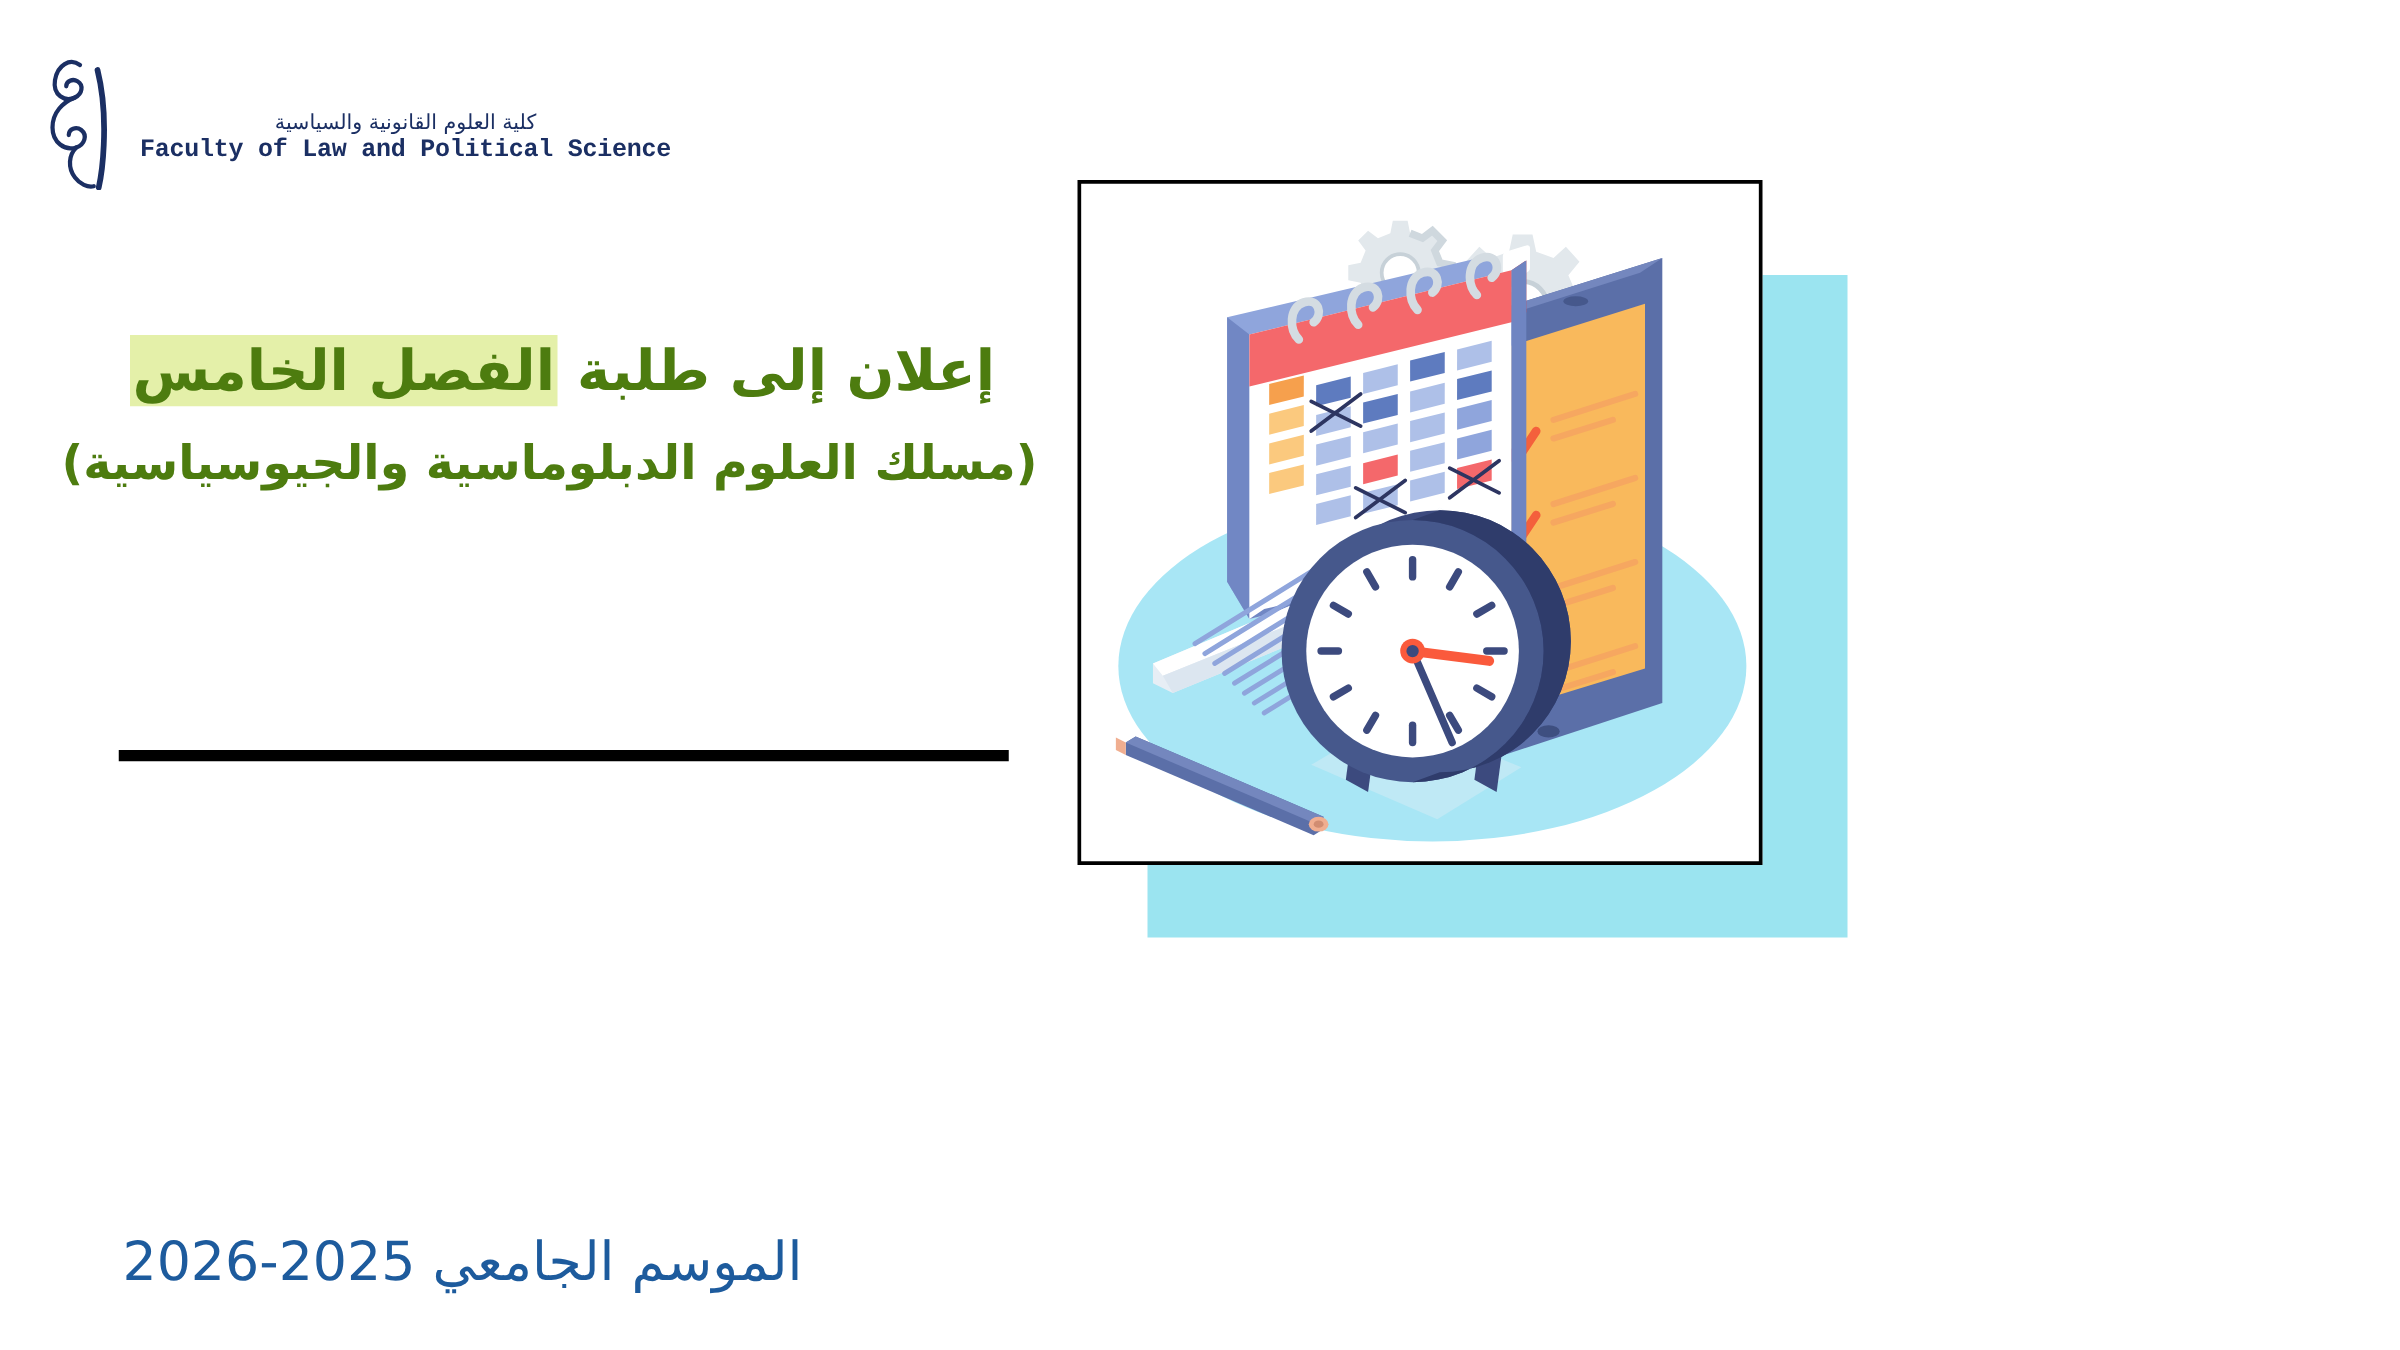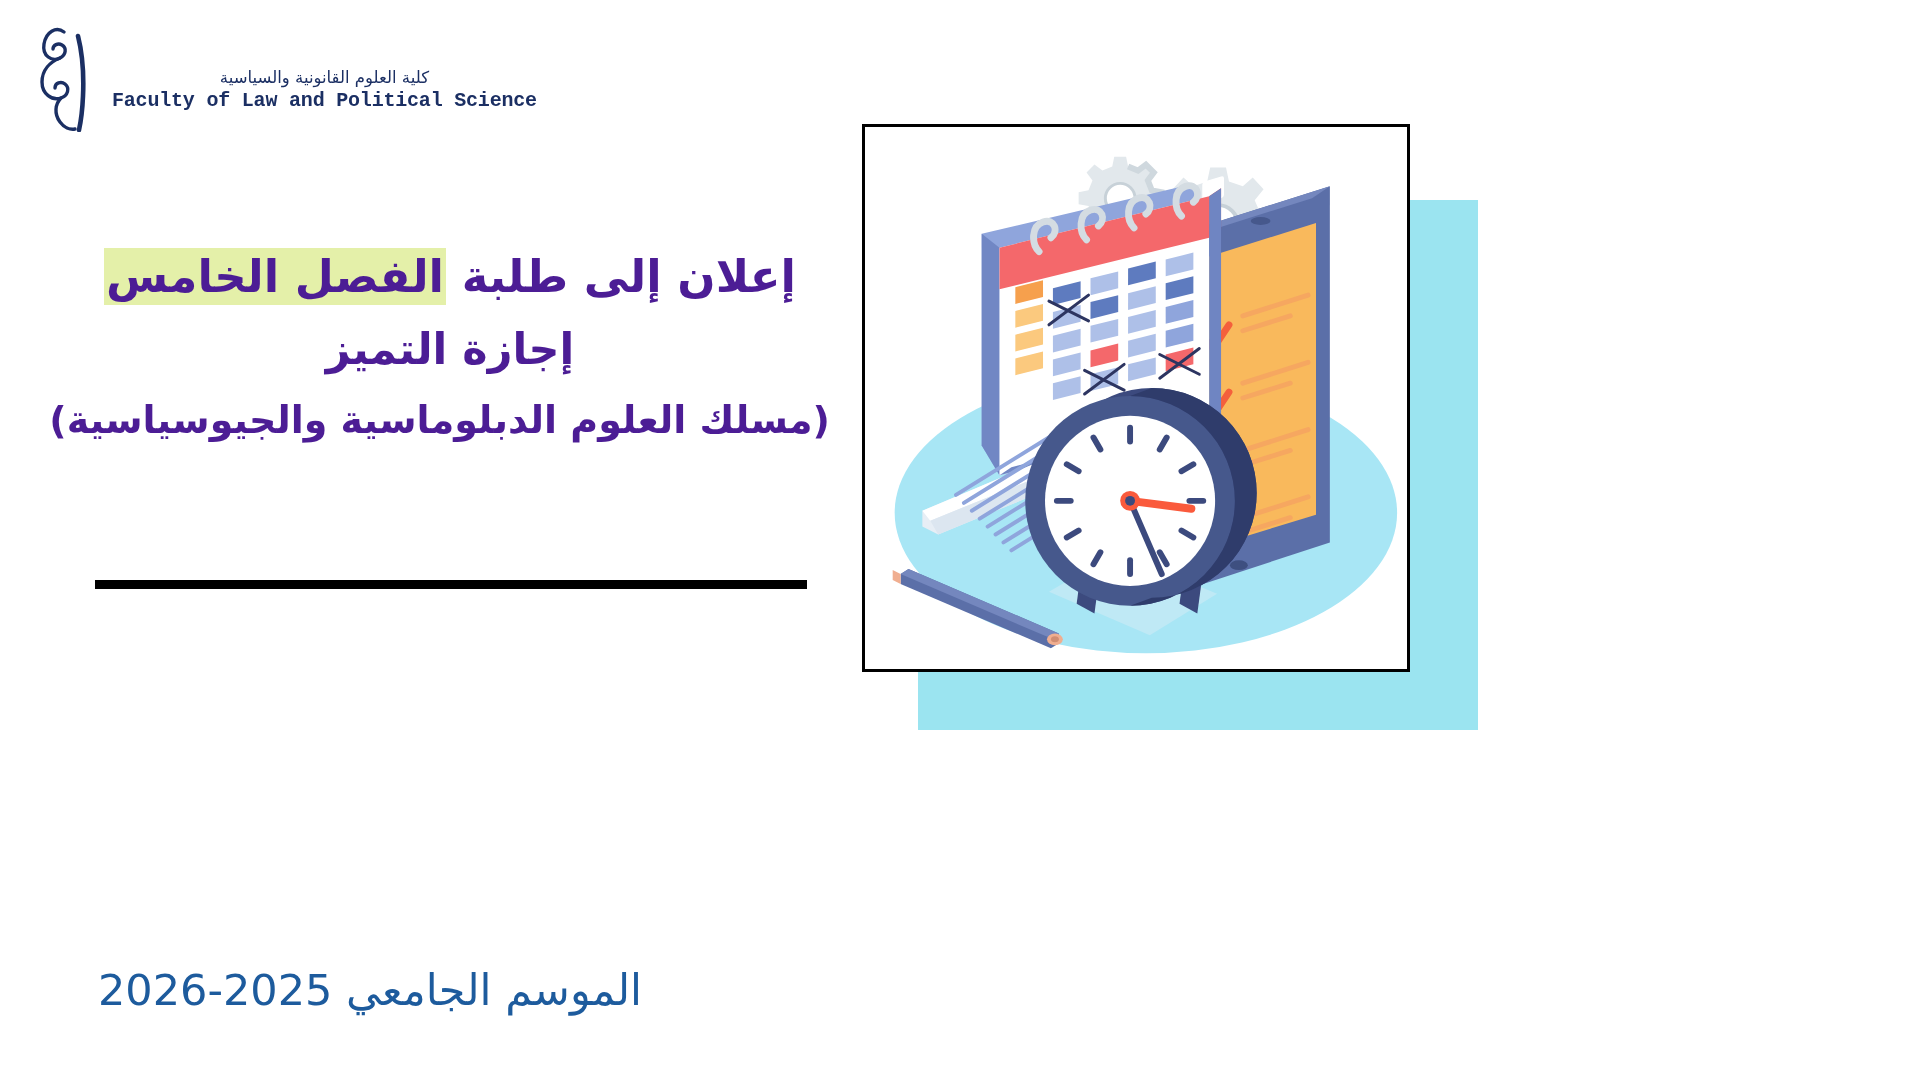--- a/index.html
+++ b/index.html
@@ -2,38 +2,38 @@
 <html lang="ar"><head>
 <meta charset="utf-8">
 <title>Announcement</title>
 <style>
   html,body{margin:0;padding:0;background:#ffffff;}
   body{
     width:1920px;height:1080px;position:relative;overflow:hidden;
     font-family:"DejaVu Sans","Liberation Sans",sans-serif;
     background:#ffffff;
   }
-  .stage{position:absolute;inset:0;}
+  .stage{position:absolute;inset:0;margin-top:20px;}
 
   
   .logo-block{position:absolute;left:34px;top:18px;width:420px;height:118px;
     display:flex;align-items:center;gap:10px;}
   .logo-mark{width:68px;height:110px;flex:0 0 68px;position:relative;}
   .logo-text{display:flex;flex-direction:column;justify-content:center;
     color:#1b2f63;line-height:1.05;padding-top:26px;}
   .logo-ar{font-size:16.5px;direction:rtl;text-align:center;color:#1b2f63;
     font-family:"DejaVu Sans","Liberation Sans",sans-serif;letter-spacing:0px;
     white-space:nowrap;}
   .logo-en{font-size:20px;font-family:Liberation Mono, monospace;
     font-weight:700;color:#1b2f63;white-space:nowrap;margin-top:3px;
     letter-spacing:-0.2px;}
 
   
   .headings{position:absolute;left:70px;top:250px;width:760px;
-    direction:rtl;text-align:center;color:#4c1d95;}
+    direction:rtl;text-align:center;color:#4d7c0f;}
   .h-line{font-weight:700;line-height:1.22;white-space:nowrap;}
   .h1{font-size:45px;letter-spacing:-0.5px;}
   .h1 .hl{background:#E4F0A9;padding:2px 2px;box-decoration-break:clone;}
   .h2{font-size:43px;margin-top:18px;}
   .h3{font-size:38px;margin-top:22px;letter-spacing:-0.5px;}
 
   .rule{position:absolute;left:95px;top:580px;width:712px;height:9px;
     background:#000000;}
 
   
@@ -66,21 +66,20 @@
       </svg>
     </div>
     <div class="logo-text">
       <div class="logo-ar">كلية العلوم القانونية والسياسية</div>
       <div class="logo-en">Faculty of Law and Political Science</div>
     </div>
   </div>
 
   <div class="headings">
     <div class="h-line h1"><span>إعلان إلى طلبة </span><span class="hl">الفصل الخامس</span></div>
-    <div class="h-line h2">إجازة التميز</div>
     <div class="h-line h3">(مسلك العلوم الدبلوماسية والجيوسياسية)</div>
   </div>
 
   <div class="rule"></div>
 
   <div class="footer">الموسم الجامعي  2025-2026</div>
 
   <div class="accent-square"></div>
 
   <div class="photo-frame">

